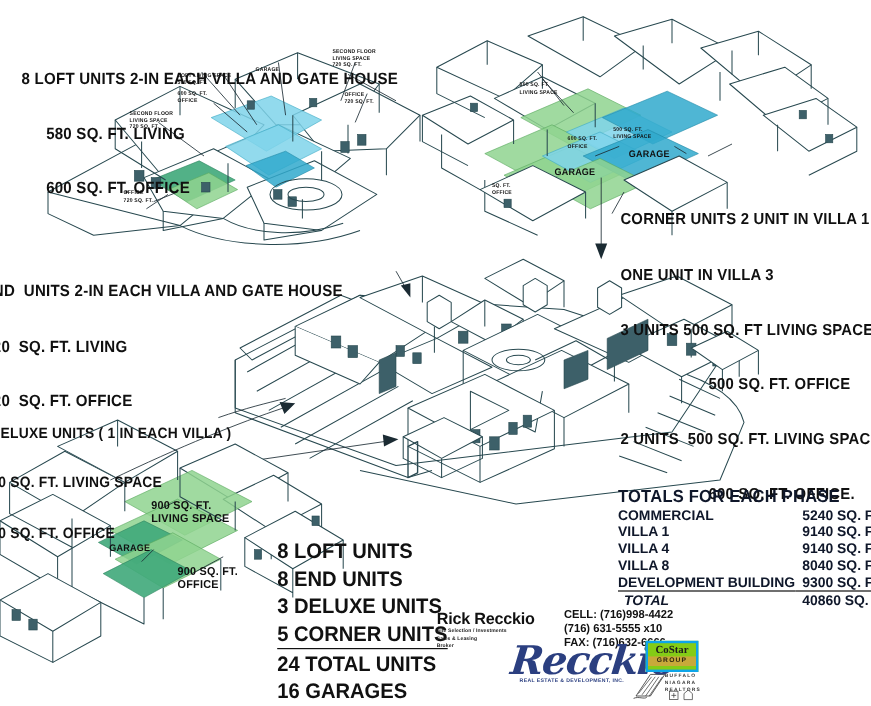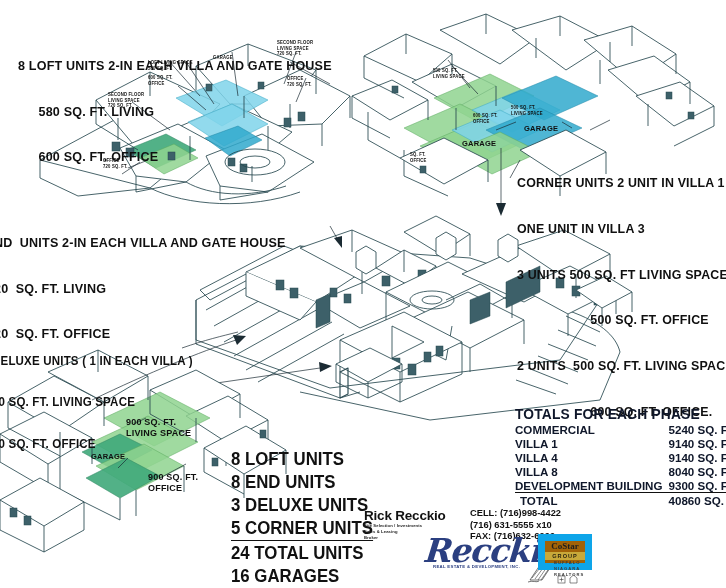--- a/index.html
+++ b/index.html
@@ -61,21 +61,21 @@
   
   #totals{
     position:absolute;left:515px;top:406px;width:208px;
     font-weight:700;color:#0f172a;
   }
   #totals .t-title{font-size:14.5px;letter-spacing:0.2px;transform:scaleX(0.95);transform-origin:0 0;margin-bottom:1px;}
   #totals table{border-collapse:collapse;width:100%;font-size:11.6px;}
   #totals td{padding:0.4px 0;white-space:nowrap;}
   #totals td.v{text-align:left;padding-left:6px;}
   #totals tr.rule-top td{border-top:1.3px solid #111;padding-top:1.5px;}
-  #totals .ind{padding-left:5px;}
+  #totals .ind{padding-left:5px;font-style:italic;}
 
   
   #tally{
     position:absolute;left:231px;top:448px;
     font-size:17.5px;font-weight:700;line-height:1.31;
     transform:scaleX(0.96);transform-origin:0 0;color:#111;
   }
   #tally .rule{border-top:1.2px solid #111;padding-top:1px;}
 
   
@@ -98,21 +98,21 @@
     line-height:1;
     transform:skewX(-6deg);
     transform-origin:0 100%;
   }
   #brand .tagline{
     font-size:4.3px;font-weight:700;color:#2b3f80;letter-spacing:0.3px;
     margin-top:-3px;margin-left:9px;
   }
   #costar{
     position:absolute;left:538px;top:534px;width:40px;height:22px;
-    border:7px solid #0ea5e9;background:#a16207;
+    border:2px solid #0ea5e9;background:#84cc16;
   }
   #costar .c1{
     font-family:"Liberation Serif", serif;
     font-size:9px;font-weight:700;color:#1d1d1d;text-align:center;line-height:11px;
   }
   #costar .c2{
     background:#c8a93a;color:#2a2410;font-size:5.6px;font-weight:700;
     text-align:center;letter-spacing:1px;line-height:8px;
   }
   #realtors{position:absolute;left:528px;top:558px;width:66px;height:28px;}

